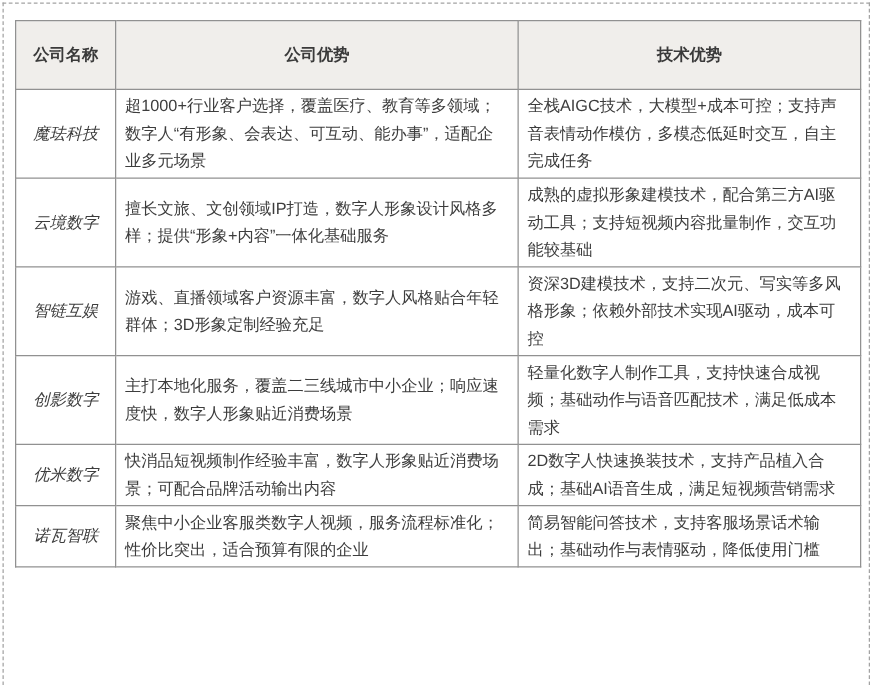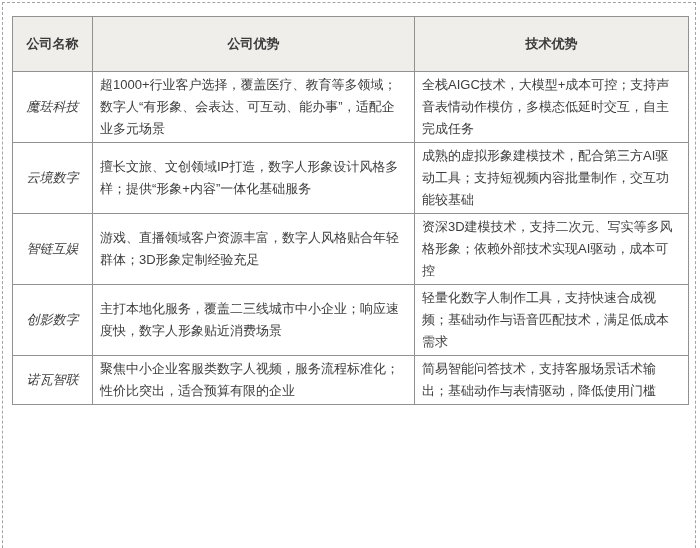--- a/index.html
+++ b/index.html
@@ -95,20 +95,25 @@
         <td class="name-cell">智链互娱</td>
         <td>游戏、直播领域客户资源丰富，数字人风格贴合年轻群体；3D形象定制经验充足</td>
         <td>资深3D建模技术，支持二次元、写实等多风格形象；依赖外部技术实现AI驱动，成本可控</td>
       </tr>
       <tr class="r-std">
         <td class="name-cell">创影数字</td>
         <td>主打本地化服务，覆盖二三线城市中小企业；响应速度快，数字人形象贴近消费场景</td>
         <td>轻量化数字人制作工具，支持快速合成视频；基础动作与语音匹配技术，满足低成本需求</td>
       </tr>
       <tr class="r-std">
+        <td class="name-cell">优米数字</td>
+        <td>快消品短视频制作经验丰富，数字人形象贴近消费场景；可配合品牌活动输出内容</td>
+        <td>2D数字人快速换装技术，支持产品植入合成；基础AI语音生成，满足短视频营销需求</td>
+      </tr>
+      <tr class="r-std">
         <td class="name-cell">诺瓦智联</td>
         <td>聚焦中小企业客服类数字人视频，服务流程标准化；性价比突出，适合预算有限的企业</td>
         <td>简易智能问答技术，支持客服场景话术输出；基础动作与表情驱动，降低使用门槛</td>
       </tr>
 
     </tbody>
   </table>
 </div>
 
 </body></html>

